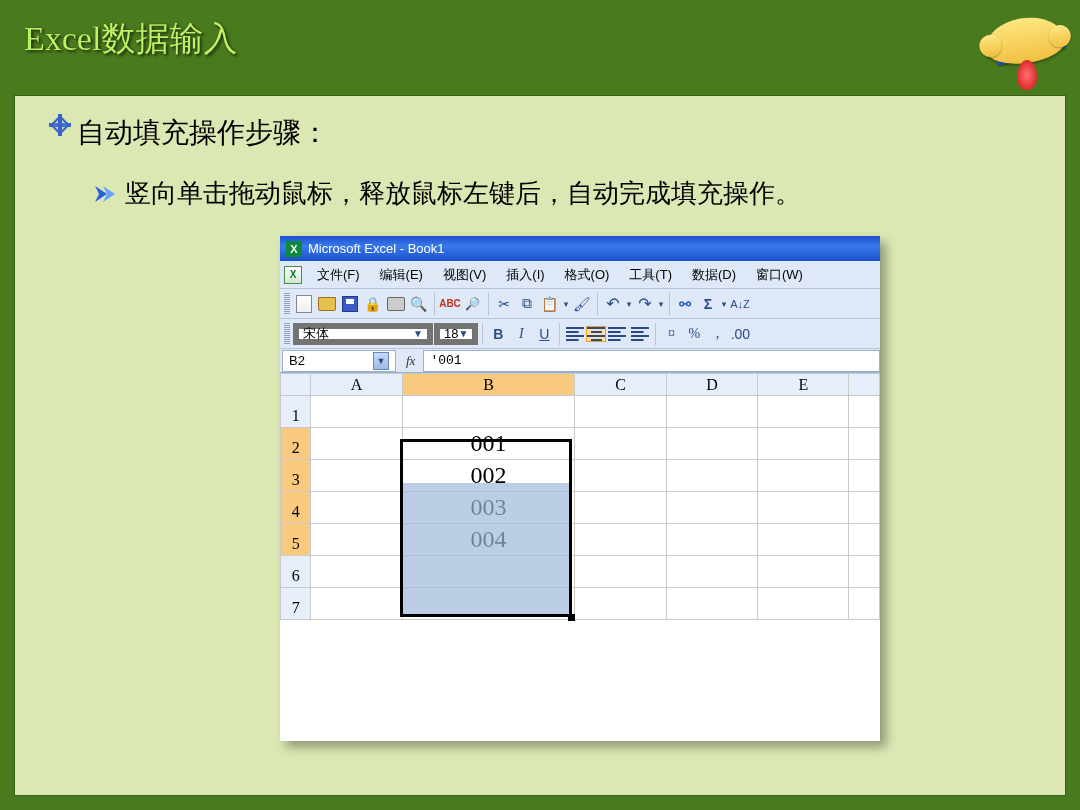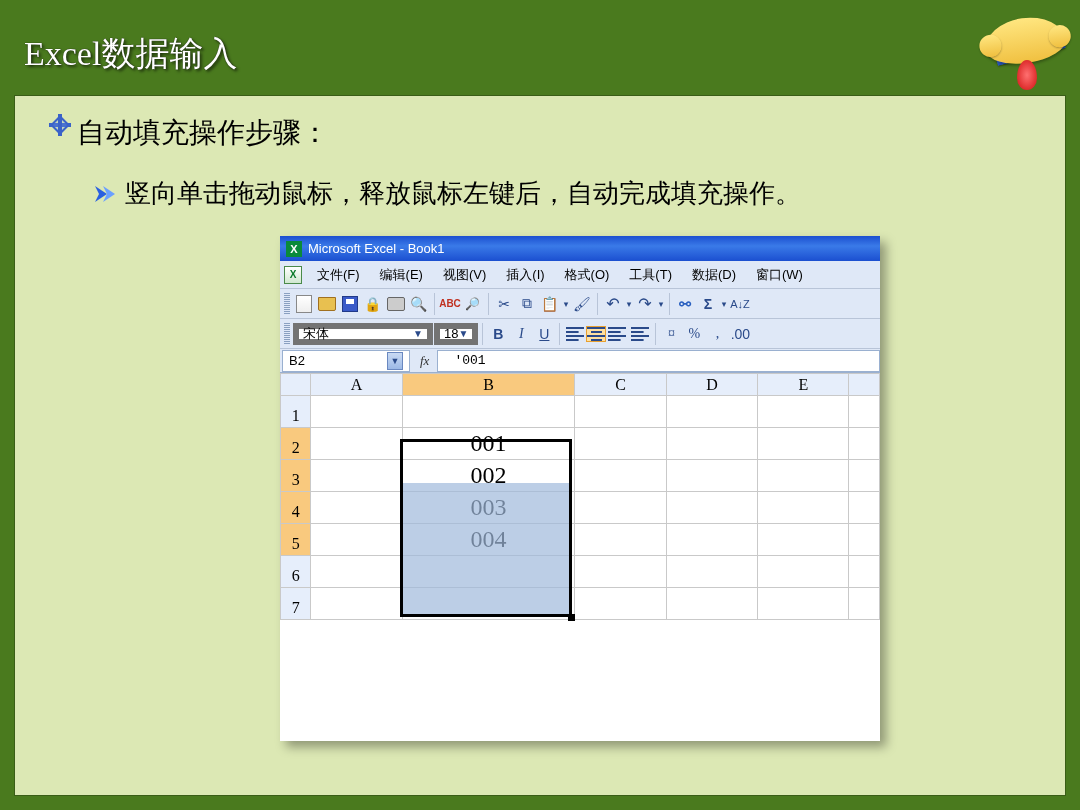--- a/index.html
+++ b/index.html
@@ -11,23 +11,23 @@
     overflow:hidden;
   }
   .content-area {
     position:absolute;
     left:14px; right:14px; top:95px; bottom:14px;
     background:#dce8b4;
     border:1px solid #3a5d17;
   }
   .title {
     position:absolute;
-    left:24px; top:31px;
+    left:24px; top:16px;
     font-size:34px;
-    color:#ffffff;
+    color:#bef264;
     text-shadow:2px 2px 3px rgba(0,0,0,.6), 0 0 1px #000;
     font-family:"SimSun","Songti SC",serif;
   }
   .corner-deco {
     position:absolute; right:10px; top:10px; width:95px; height:85px;
   }
   .scroll {
     position:absolute; left:10px; top:8px; width:80px; height:45px;
     background:linear-gradient(#ffe680,#f0c040);
     border-radius:50% 50% 50% 50% / 60% 60% 40% 40%;
@@ -160,27 +160,27 @@
       linear-gradient(#2a4a8a,#2a4a8a) 0 8px/100% 2px no-repeat,
       linear-gradient(#2a4a8a,#2a4a8a) 50% 12px/60% 2px no-repeat; }
   .toolbar2 .ac.active-wrap { outline:1px solid #e8a030; background-color:#ffe0a0; }
   .toolbar2 .cur, .toolbar2 .pct, .toolbar2 .comma { font-family:serif; }
 
   .formula-bar {
     height:24px; background:#dfe8f7; border-bottom:1px solid #9ab0d0;
     display:flex; align-items:center;
   }
   .namebox {
-    width:128px; height:22px; background:#fff; border:1px solid #9ab0d0;
+    width:114px; height:22px; background:#fff; border:1px solid #9ab0d0;
     display:flex; align-items:center; padding:0 6px; margin:0 2px;
     justify-content:space-between;
   }
   .namebox .nb-arrow{ width:16px;height:18px;background:linear-gradient(#c9daf3,#9cb9e6);border:1px solid #6a88c0;display:flex;align-items:center;justify-content:center;font-size:9px;color:#2a4a8a;}
   .fx { padding:0 8px; font-style:italic; font-family:serif; color:#333; }
-  .formula-input { flex:1; background:#fff; height:22px; border:1px solid #9ab0d0; padding:0 16px; display:flex; align-items:center; font-family:"Courier New",monospace; }
+  .formula-input { flex:1; background:#fff; height:22px; border:1px solid #9ab0d0; padding:0 6px; display:flex; align-items:center; font-family:"Courier New",monospace; }
 
   .sheet {
     position:relative; background:#fff; height:calc(100% - 25px - 28px - 30px - 30px - 24px);
     overflow:hidden;
   }
   table.grid { border-collapse:collapse; width:100%; }
   table.grid th, table.grid td {
     border:1px solid #c9c9c9; font-weight:normal;
   }
   table.grid th.corner { width:30px; height:22px; background:#e6eefb; }

